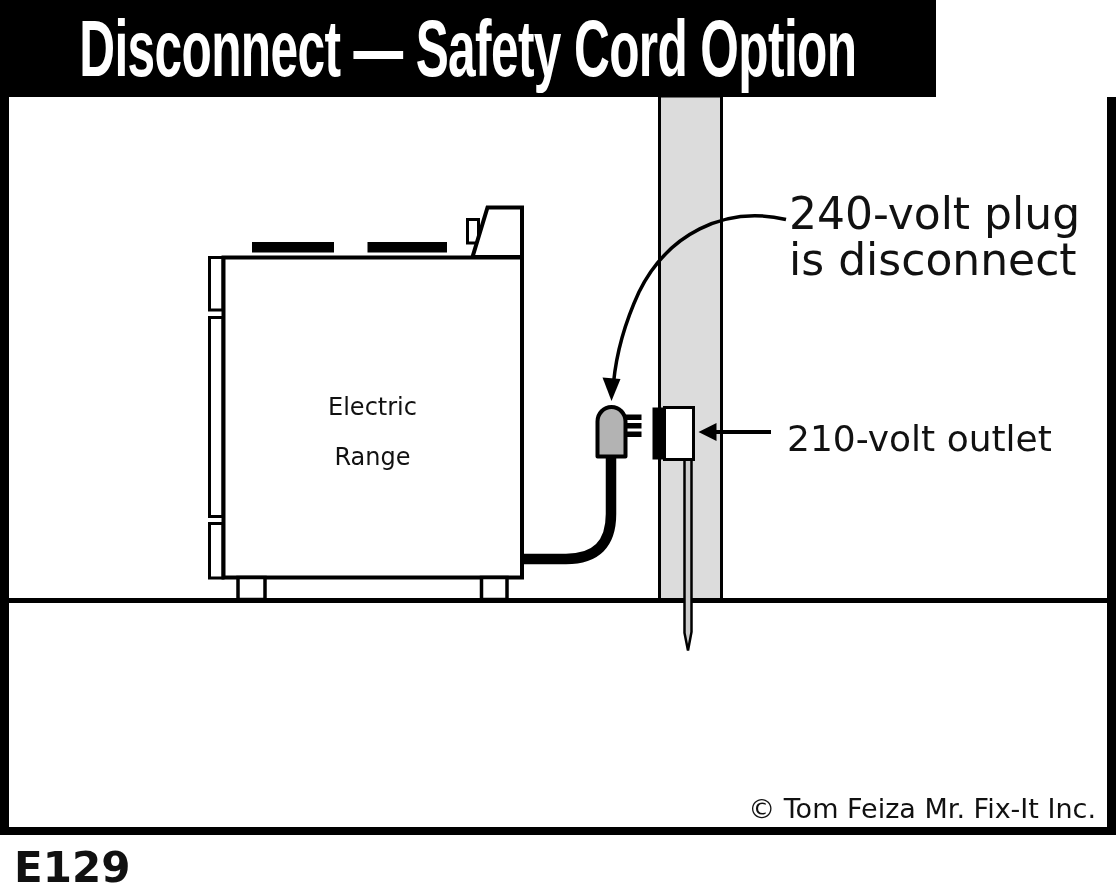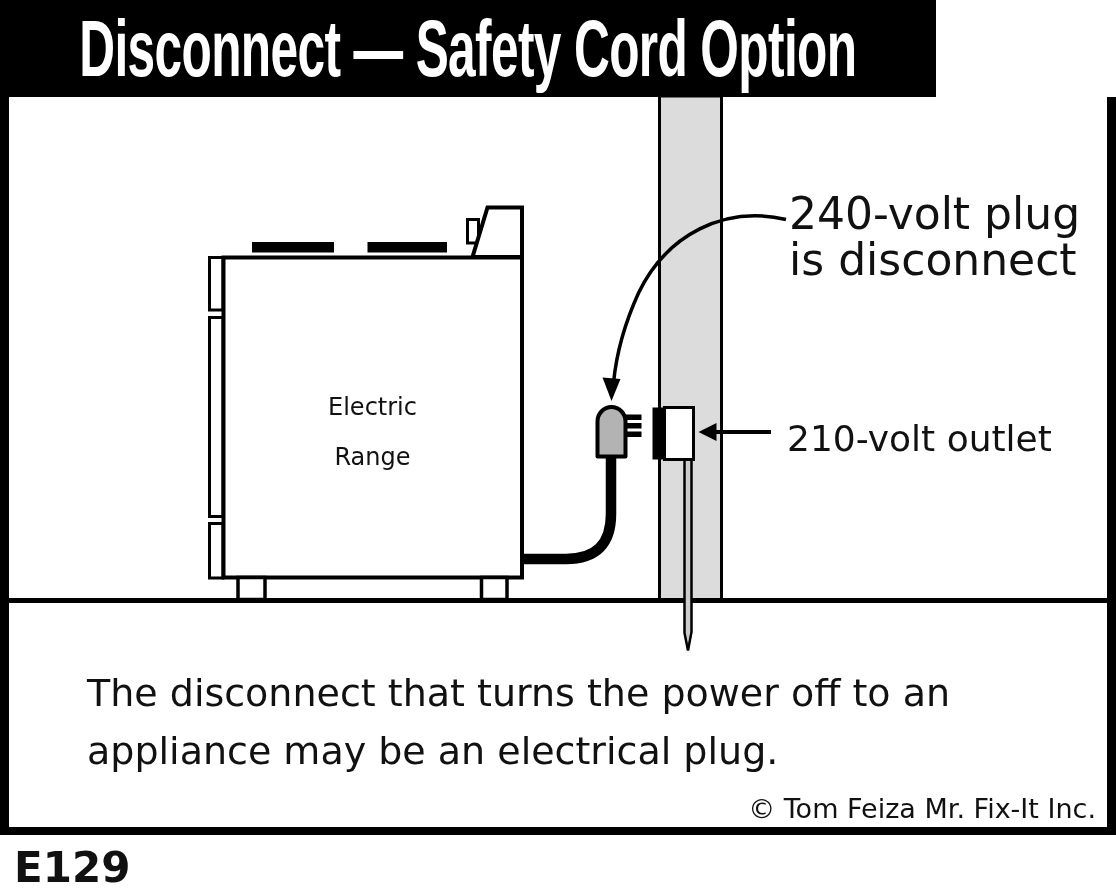--- a/index.html
+++ b/index.html
@@ -132,22 +132,18 @@
     <div>Range</div>
   </div>
 
   <div class="label plug-label">
     <div>240-volt plug</div>
     <div>is disconnect</div>
   </div>
 
   <div class="label outlet-label">210-volt outlet</div>
 
-  <div class="label caption">
-    <div>The disconnect that turns the power off to an</div>
-    <div>appliance may be an electrical plug.</div>
-  </div>
 
   <div class="label attribution">© Tom Feiza Mr. Fix-It Inc.</div>
 
   <div class="label figure-id">E129</div>
 
 </div>
 
 </body></html>

